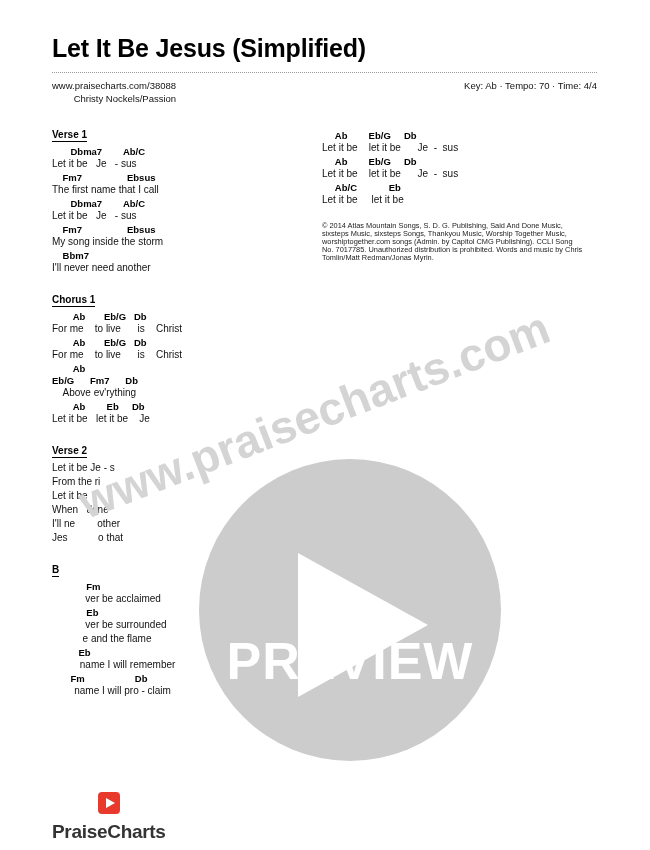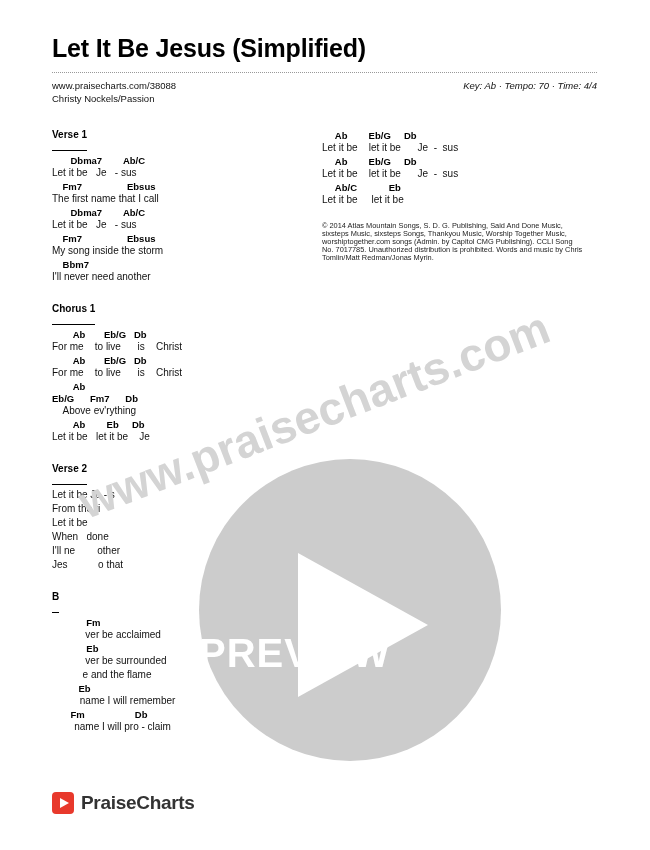--- a/index.html
+++ b/index.html
@@ -37,30 +37,30 @@
     width: 545px;
     border-top: 1px dotted #999;
   }
   .meta-left {
     position: absolute;
     left: 52px;
     top: 79px;
     font-size: 9.5px;
     line-height: 13px;
     color: #111;
+    text-align: right;
   }
   .meta-right {
     position: absolute;
     right: 53px;
     top: 79px;
     font-size: 9.5px;
     line-height: 13px;
     color: #111;
     text-align: right;
-    font-style: italic;
   }
 
   
   .col-left {
     position: absolute;
     left: 52px;
     top: 124px;
     width: 250px;
   }
   .col-right {
@@ -69,21 +69,21 @@
     top: 130px;
     width: 275px;
   }
 
   .section-label {
     font-size: 10px;
     font-weight: bold;
     color: #000;
     border-bottom: 1px solid #000;
     display: inline-block;
-    padding-bottom: 10px;
+    padding-bottom: 1px;
     margin-bottom: 4px;
   }
   .section {
     margin-bottom: 13px;
   }
   .chordline {
     font-size: 9.5px;
     font-weight: bold;
     height: 12px;
     white-space: pre;
@@ -142,36 +142,37 @@
     border-left: 130px solid #ffffff;
     border-top: 72px solid transparent;
     border-bottom: 72px solid transparent;
     pointer-events: none;
   }
   .wm-preview {
     position: absolute;
     left: 199px;
     top: 631px;
     width: 302px;
-    text-align: left;
-    font-size: 40px;
+    text-align: center;
+    font-size: 52px;
     font-weight: bold;
     color: #ffffff;
     letter-spacing: 1px;
     pointer-events: none;
   }
 
   
   .footer {
     position: absolute;
     left: 52px;
     top: 792px;
     display: flex;
     align-items: center;
     gap: 7px;
+    flex-direction: column;
   }
   .footer-badge {
     width: 22px;
     height: 22px;
     border-radius: 4px;
     background: #e8392c;
     position: relative;
   }
   .footer-badge:after {
     content: "";

